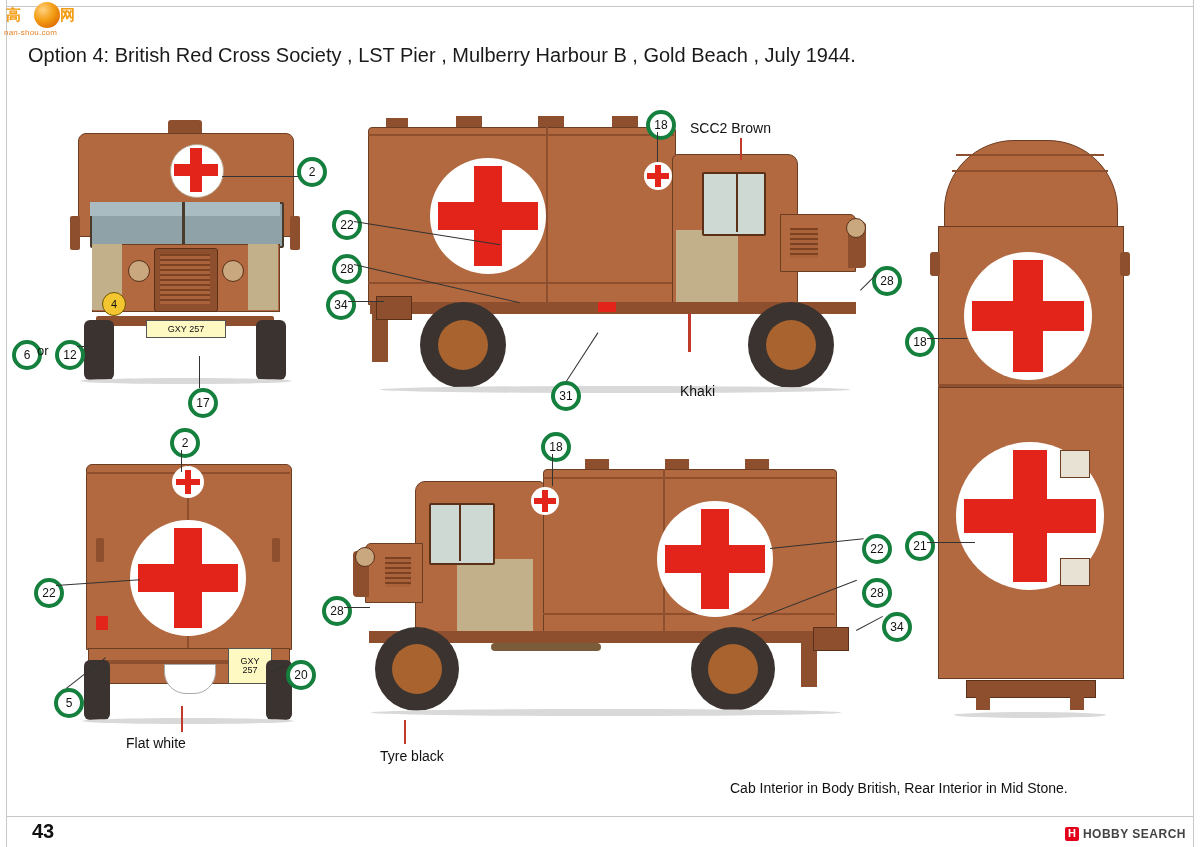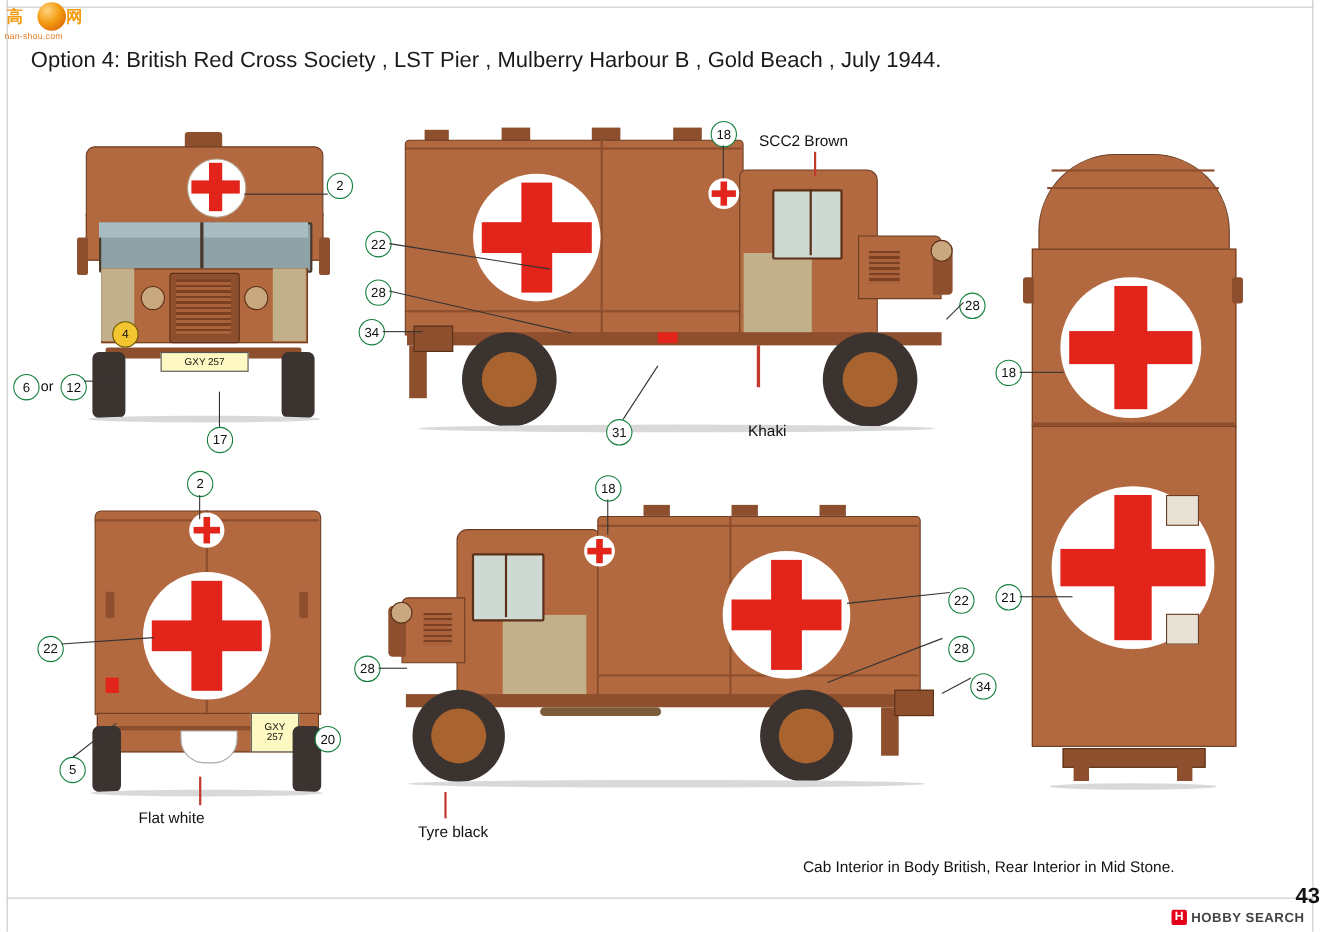--- a/index.html
+++ b/index.html
@@ -22,30 +22,30 @@
   .wm .cn{position:absolute;left:2px;top:4px;font-size:15px;color:#f39c12;font-weight:bold;
     font-family:"Liberation Serif", serif;}
   .wm .cn2{position:absolute;left:56px;top:4px;font-size:15px;color:#f39c12;font-weight:bold;
     font-family:"Liberation Serif", serif;}
   .wm .url{position:absolute;left:0px;top:26px;font-size:8px;color:#e67e22;letter-spacing:.2px;}
 
   
   .title{position:absolute;left:28px;top:44px;font-size:20px;color:#1a1a1a;}
 
   
-  .page-num{position:absolute;left:0;right:0;bottom:20px;text-align:right;font-size:20px;font-weight:bold;color:#111;}
+  .page-num{position:absolute;left:0;right:0;bottom:4px;text-align:left;font-size:20px;font-weight:bold;color:#111;padding-left:32px;}
   .hobby{position:absolute;right:14px;bottom:6px;display:flex;align-items:center;gap:4px;}
   .hobby .hs-mark{width:14px;height:14px;background:#e2001a;border-radius:2px;position:relative;}
   .hobby .hs-mark:after{content:"H";position:absolute;left:3px;top:0px;color:#fff;font-size:11px;font-weight:bold;}
   .hobby .hs-text{font-size:12px;font-weight:bold;color:#444;letter-spacing:.5px;}
 
   
   .art{position:absolute;}
   .lbl{position:absolute;font-size:14px;color:#111;white-space:nowrap;}
-  .callout{position:absolute;width:22px;height:22px;border:1px solid #15803d;border-radius:50%;
+  .callout{position:absolute;width:22px;height:22px;border:4px solid #15803d;border-radius:50%;
     background:#fff;font-size:12px;color:#111;display:flex;align-items:center;justify-content:center;}
   .leader{position:absolute;background:#333;height:1px;transform-origin:0 0;}
   .leader-v{position:absolute;background:#333;width:1px;}
 
   
   .brown{background:#b3693f;}
   .brown-d{background:#8d4f2d;}
   .khaki{background:#c2b08a;}
   .tyre{background:#3a332f;}
 

